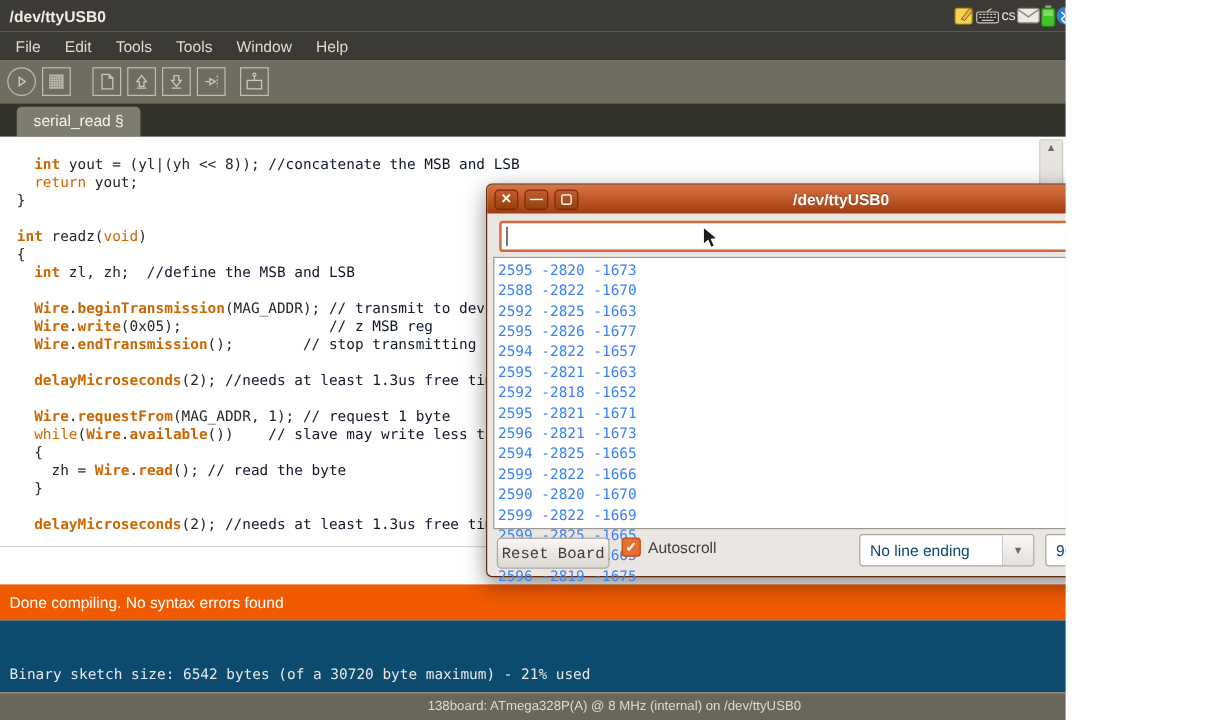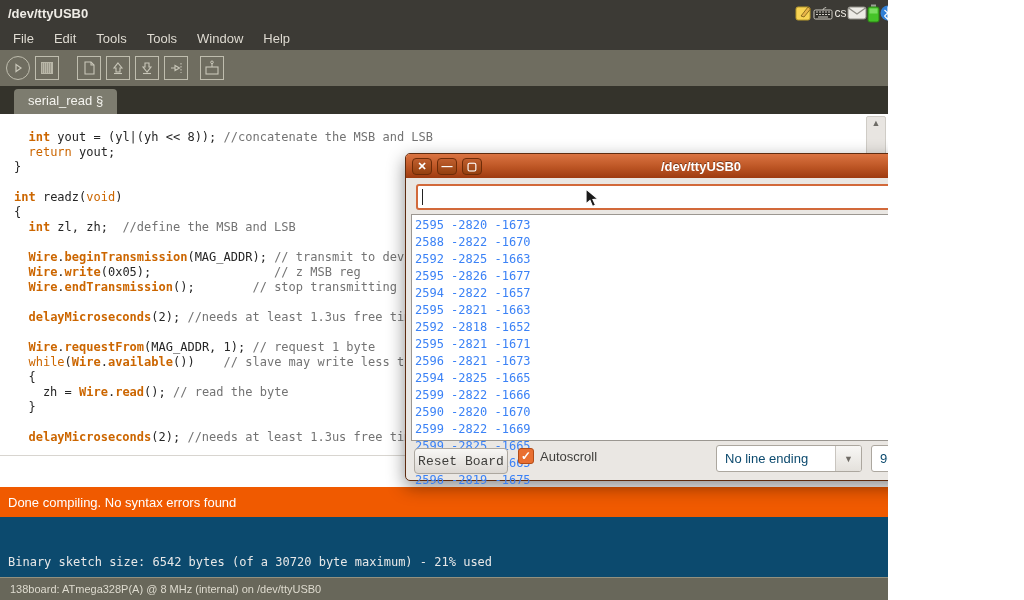--- a/index.html
+++ b/index.html
@@ -29,35 +29,35 @@
   
   .tabbar { position:absolute; left:0; top:86px; width:1024px; height:28px; background:#34332b; }
   .tab { position:absolute; left:14px; bottom:0; height:25px; background:#7d7c6f; color:#f4f3ee; font-size:13px; padding:4px 14px 0 14px; border-radius:4px 4px 0 0; }
   .tab-menu-btn { position:absolute; right:10px; top:4px; width:20px; height:20px; border:1px solid #b7b5a6; display:flex; align-items:center; justify-content:center; }
 
   
   .editor { position:absolute; left:0; top:114px; width:1024px; height:341px; background:#ffffff; overflow:hidden; }
   .code { position:absolute; left:14px; top:16px; font-family:"DejaVu Sans Mono", monospace; font-size:12px; line-height:15px; white-space:pre; color:#262626; }
   .tok-k { color:#cc6600; font-weight:bold; }
   .tok-o { color:#cc6600; }
-  .tok-c { color:#737373; }
+  .tok-c { color:#0f172a; }
   .editor-divider { position:absolute; left:0; top:455px; width:1024px; height:1px; background:#d8d5d0; }
 
   
   .vscroll-main { position:absolute; right:2px; top:116px; width:20px; height:332px; background:#e8e5e1; border:1px solid #cfccc6; border-radius:2px; }
   .vscroll-main .arr { position:absolute; left:0; width:18px; text-align:center; color:#6e6c66; font-size:9px; }
   .vscroll-main .arr.up { top:1px; }
   .vscroll-main .arr.dn { top:306px; }
   .scroll-thumb { position:absolute; left:2px; width:14px; background:linear-gradient(#fbfaf9,#e9e6e2); border:1px solid #b6b2ac; border-radius:8px; display:flex; align-items:center; justify-content:center; }
   .scroll-thumb .grip { color:#9a968f; font-size:8px; line-height:3px; letter-spacing:0; }
 
   
   .status-orange { position:absolute; left:0; top:487px; width:1024px; height:30px; background:#f05a00; color:#ffffff; font-size:13px; display:flex; align-items:center; padding-left:8px; }
   .console { position:absolute; left:0; top:517px; width:1024px; height:60px; background:#0c4a6e; color:#e8e8e8; font-family:"DejaVu Sans Mono", monospace; font-size:12px; padding:38px 0 0 8px; }
-  .bottombar { position:absolute; left:0; top:577px; width:1024px; height:23px; background:#68675a; border-top:1px solid #93917f; color:#dedbcf; font-size:11px; display:flex; align-items:center; justify-content:flex-start; padding:0 10px; }
+  .bottombar { position:absolute; left:0; top:577px; width:1024px; height:23px; background:#68675a; border-top:1px solid #93917f; color:#dedbcf; font-size:11px; display:flex; align-items:center; justify-content:center; padding:0 10px; }
 
   
   .smwin { position:absolute; left:405px; top:153px; width:592px; height:328px; background:#eae7e3; border:1px solid #5f2c10; border-radius:5px; box-shadow:0 6px 18px rgba(0,0,0,.45); z-index:50; }
   .smtitle { position:absolute; left:0; top:0; width:100%; height:24px; background:linear-gradient(#db7442,#bc5524 55%,#9e3b10); border-radius:4px 4px 0 0; display:flex; align-items:center; }
   .smtitle-text { position:absolute; left:0; right:0; text-align:center; color:#ffffff; font-weight:bold; font-size:13px; text-shadow:0 -1px 0 rgba(0,0,0,.4); }
   .winbtns { display:flex; gap:5px; margin-left:6px; z-index:2; }
   .winbtn { width:20px; height:17px; background:linear-gradient(#c05e2e,#94400f); border:1px solid #6e2c08; border-radius:4px; color:#fff; font-size:11px; font-weight:bold; display:flex; align-items:center; justify-content:center; line-height:1; }
   .sm-input { position:absolute; left:10px; top:30px; width:524px; height:26px; background:#fff; border:2px solid #d2693a; border-radius:3px; font-size:13px; padding:0 6px; outline:none; font-family:"Liberation Sans", sans-serif; }
   .caret { position:absolute; left:16px; top:35px; width:1px; height:16px; background:#222; }
   .btn { background:linear-gradient(#f8f7f5,#dcd8d3); border:1px solid #aca79f; border-radius:4px; color:#3f3e3b; font-size:13px; display:flex; align-items:center; justify-content:center;font-family:Liberation Mono, monospace; }

